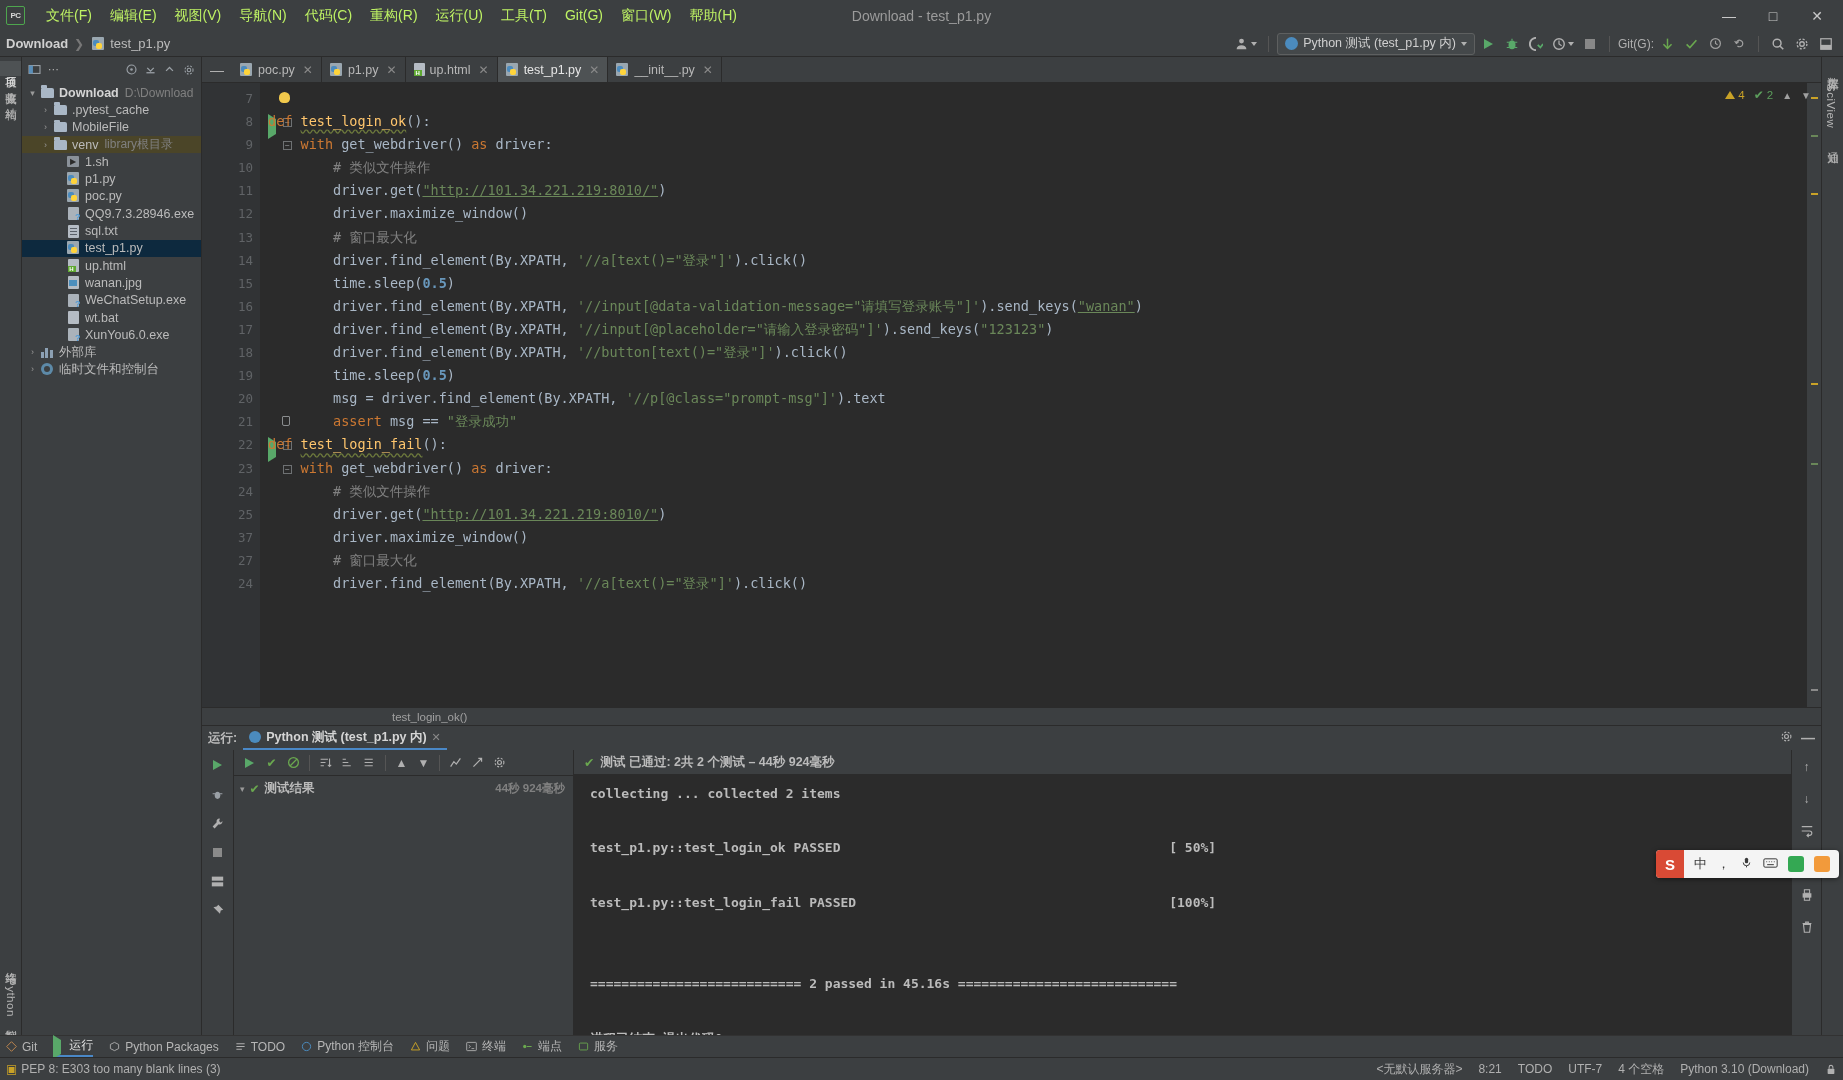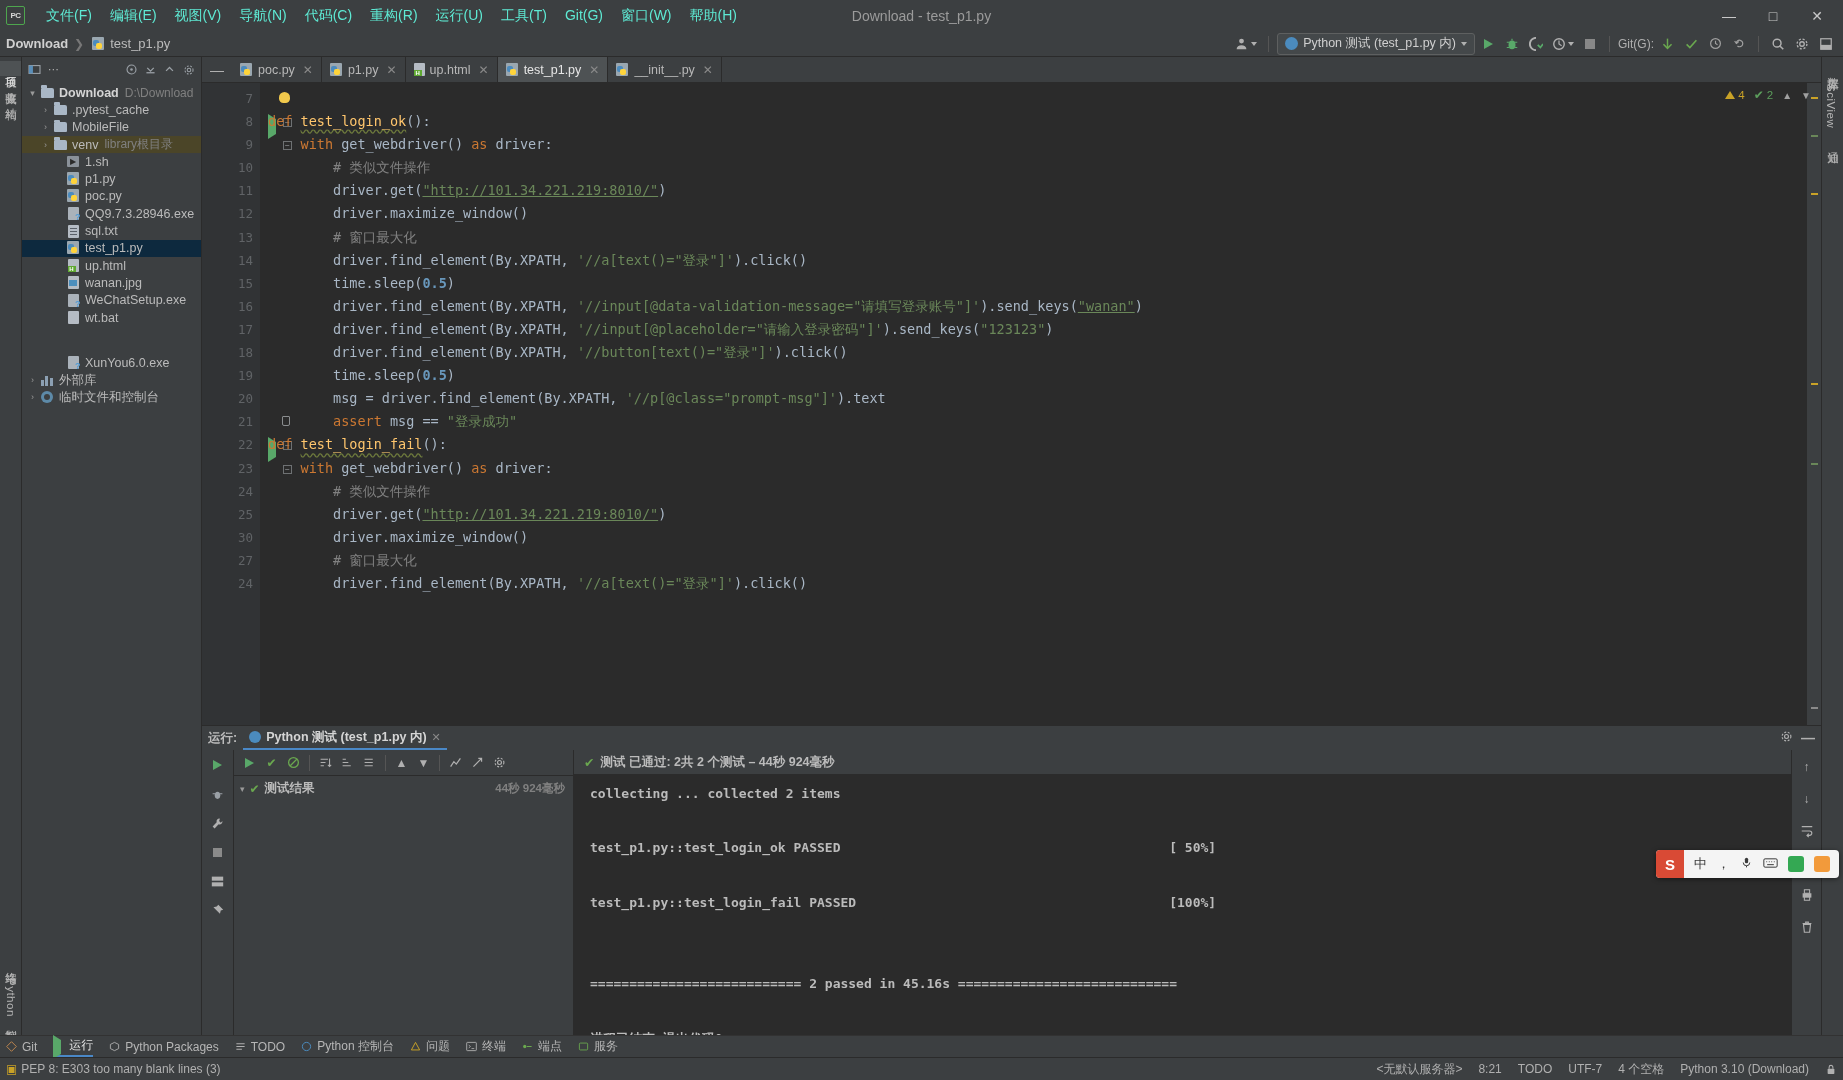--- a/index.html
+++ b/index.html
@@ -18,21 +18,21 @@
     height: 31px; background: #3c3f41; display: flex; align-items: center;
     padding-left: 6px; flex: 0 0 31px; position: relative;
   }
   .pc-logo {
     width: 19px; height: 19px; border: 1.6px solid #4ea64e; border-radius: 2px;
     display: flex; align-items: center; justify-content: center;
     font-size: 8px; font-weight: bold; color: #d8d8d8; background: #3c3f41;
     margin-right: 12px; letter-spacing: -0.5px;
   }
   .menu-item {
-    padding: 3px 9px; color: #5eead4; font-size: 14px; cursor: default; white-space: nowrap;
+    padding: 3px 9px; color: #bef264; font-size: 14px; cursor: default; white-space: nowrap;
   }
   .win-title {
     position: absolute; left: 50%; transform: translateX(-50%);
     color: #9b9b9b; font-size: 14px; white-space: nowrap;
   }
   .win-ctrls { position: absolute; right: 4px; top: 0; height: 31px; display: flex; align-items: center; }
   .win-btn { width: 44px; height: 31px; display: flex; align-items: center; justify-content: center;
     color: #c8c8c8; font-size: 14px; }
 
   
@@ -512,21 +512,21 @@
             </span>
             <span class="tlabel">WeChatSetup.exe</span>
           </div>
           <div class="trow" style="padding-left: 30px;">
             <span class="arw"></span>
             <span class="ficon">
               <span class="bat-ico"></span>
             </span>
             <span class="tlabel">wt.bat</span>
           </div>
-          <div class="trow" style="padding-left: 30px; margin-top: 28px;">
+          <div class="trow" style="padding-left: 30px;">
             <span class="arw"></span>
             <span class="ficon">
               <span class="exe-ico"></span>
             </span>
             <span class="tlabel">XunYou6.0.exe</span>
           </div>
           <div class="trow" style="padding-left: 4px;">
             <span class="arw">›</span>
             <span class="ficon">
               <span class="lib-ico">
@@ -620,21 +620,21 @@
             <div class="gln">16</div>
             <div class="gln">17</div>
             <div class="gln">18</div>
             <div class="gln">19</div>
             <div class="gln">20</div>
             <div class="gln">21<span class="lockmark"></span></div>
             <div class="gln">22<span class="gmark"><span class="run-tri"></span></span><span class="fold-box">−</span></div>
             <div class="gln">23<span class="fold-box">−</span></div>
             <div class="gln">24</div>
             <div class="gln">25</div>
-            <div class="gln">30</div>
+            <div class="gln">37</div>
             <div class="gln">27</div>
             <div class="gln">24</div>
           </div>
         <div class="code" id="code-area"><div class="cl">&nbsp;</div><div class="cl"><span class="kw">def</span> <span class="fn wavy">test_login_ok</span><span class="plain">():</span></div><div class="cl">    <span class="kw">with</span> <span class="plain">get_webdriver() </span><span class="kw">as</span><span class="plain"> driver:</span></div><div class="cl">        <span class="cm"># 类似文件操作</span></div><div class="cl">        <span class="plain">driver.get(</span><span class="st u">"http://101.34.221.219:8010/"</span><span class="plain">)</span></div><div class="cl">        <span class="plain">driver.maximize_window()</span></div><div class="cl">        <span class="cm"># 窗口最大化</span></div><div class="cl">        <span class="plain">driver.find_element(By.XPATH, </span><span class="st">'//a[text()="登录"]'</span><span class="plain">).click()</span></div><div class="cl">        <span class="plain">time.sleep(</span><span class="nm">0.5</span><span class="plain">)</span></div><div class="cl">        <span class="plain">driver.find_element(By.XPATH, </span><span class="st">'//input[@data-validation-message="请填写登录账号"]'</span><span class="plain">).send_keys(</span><span class="st u">"wanan"</span><span class="plain">)</span></div><div class="cl">        <span class="plain">driver.find_element(By.XPATH, </span><span class="st">'//input[@placeholder="请输入登录密码"]'</span><span class="plain">).send_keys(</span><span class="st">"123123"</span><span class="plain">)</span></div><div class="cl">        <span class="plain">driver.find_element(By.XPATH, </span><span class="st">'//button[text()="登录"]'</span><span class="plain">).click()</span></div><div class="cl">        <span class="plain">time.sleep(</span><span class="nm">0.5</span><span class="plain">)</span></div><div class="cl">        <span class="plain">msg = driver.find_element(By.XPATH, </span><span class="st">'//p[@class="prompt-msg"]'</span><span class="plain">).text</span></div><div class="cl">        <span class="kw">assert</span><span class="plain"> msg == </span><span class="st">"登录成功"</span></div><div class="cl"><span class="kw">def</span> <span class="fn wavy">test_login_fail</span><span class="plain">():</span></div><div class="cl">    <span class="kw">with</span> <span class="plain">get_webdriver() </span><span class="kw">as</span><span class="plain"> driver:</span></div><div class="cl">        <span class="cm"># 类似文件操作</span></div><div class="cl">        <span class="plain">driver.get(</span><span class="st u">"http://101.34.221.219:8010/"</span><span class="plain">)</span></div><div class="cl">        <span class="plain">driver.maximize_window()</span></div><div class="cl">        <span class="cm"># 窗口最大化</span></div><div class="cl">        <span class="plain">driver.find_element(By.XPATH, </span><span class="st">'//a[text()="登录"]'</span><span class="plain">).click()</span></div></div>
 
         <div class="inspect">
           <span class="ins-w">
             <span class="tri-warn"></span>
             <span>4</span>
           </span>
@@ -649,20 +649,21 @@
         <div class="edright">
           <span class="blip" style="top:14px;background:#c9a227;"></span>
           <span class="blip" style="top:52px;background:#6a8759;"></span>
           <span class="blip" style="top:110px;background:#c9a227;"></span>
           <span class="blip" style="top:300px;background:#c9a227;"></span>
           <span class="blip" style="top:380px;background:#6a8759;"></span>
           <span class="blip" style="bottom:16px;background:#8a8a8a;"></span>
         </div>
       </div>
 
+      <div class="edcrumb">test_login_ok()</div>
 
       <div class="runpanel">
         <div class="run-header">
           <span class="lbl">运行:</span>
           <span class="run-tab">
             <span style="display:inline-block;width:12px;height:12px;border-radius:50%;background:#4b8bbe;"></span>
             <span>Python 测试 (test_p1.py 内)</span>
             <span style="color:#8a8a8a;font-size:11px;">✕</span>
           </span>
           <span class="right">

